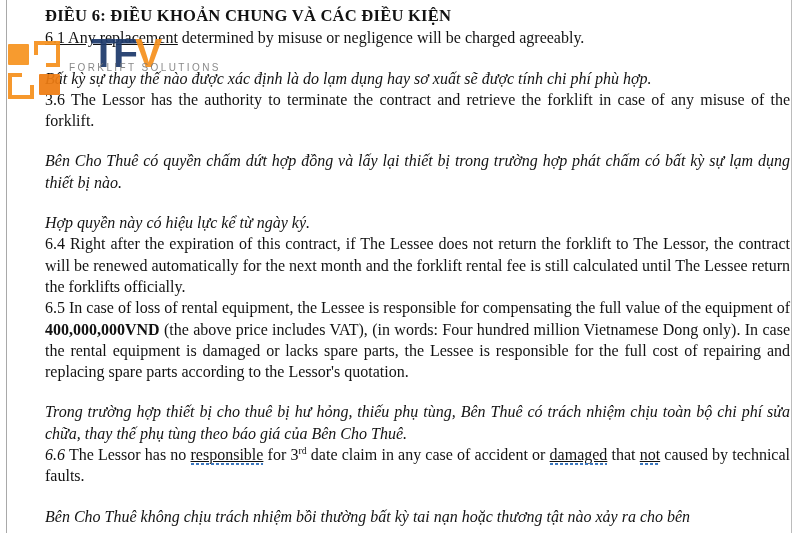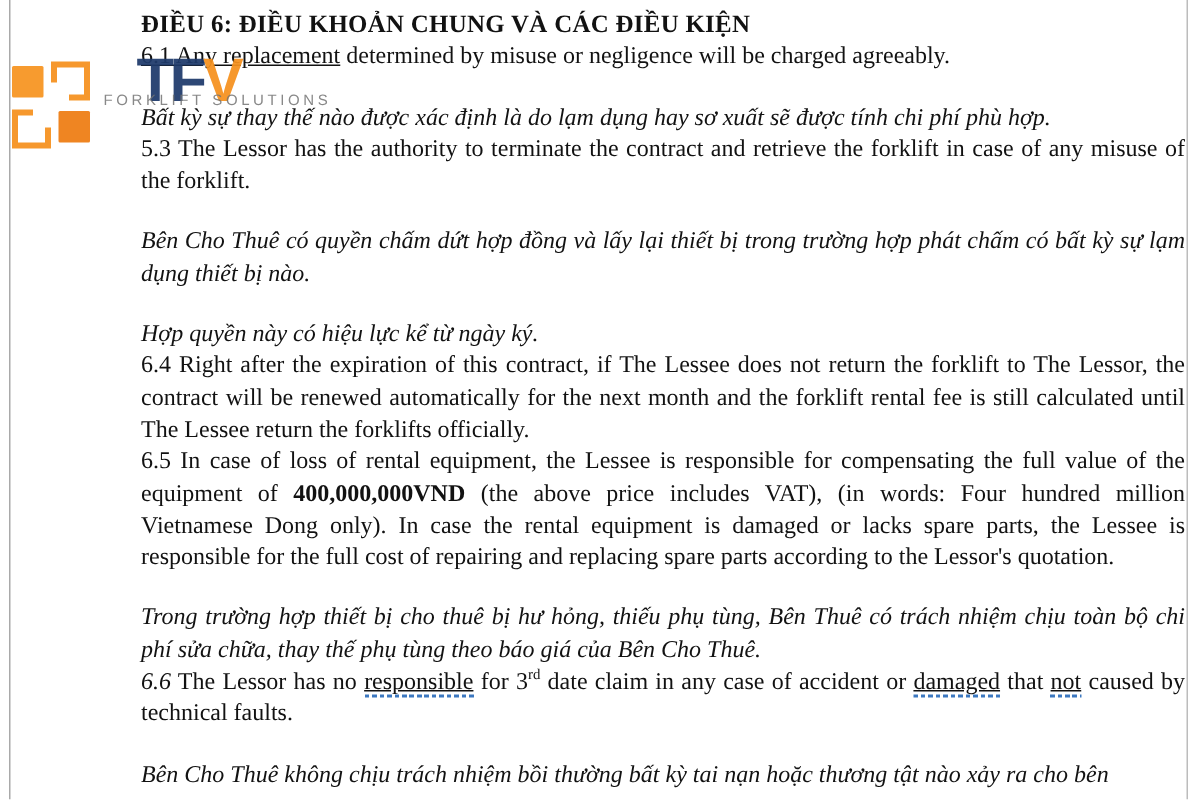--- a/index.html
+++ b/index.html
@@ -3,21 +3,21 @@
 <meta charset="utf-8">
 <style>
   html,body{margin:0;padding:0;}
   body{
     width:800px;height:533px;overflow:hidden;position:relative;
     background:#ffffff;color:#121212;
     font-family:"Liberation Serif", serif;
   }
   .page{
     position:absolute;left:0;top:0;right:0;bottom:0;
-    padding:5px 10px 0 94px;
+    padding:5px 10px 0 45px;
     font-size:16px;line-height:21.3px;
     text-align:justify;
     z-index:1;
   }
   .title{
     font-size:16.6px;font-weight:bold;margin:0 0 1px 0;text-align:left;
     letter-spacing:.2px;
   }
   p{margin:0;}
   .vi{font-style:italic;margin-top:19px;}
@@ -58,21 +58,21 @@
 <div class="border-left"></div>
 <div class="border-right"></div>
 
 <main class="page">
   <h1 class="title">ĐIỀU 6: ĐIỀU KHOẢN CHUNG VÀ CÁC ĐIỀU KIỆN</h1>
 
   <p><span class="u">6.1 Any replacement</span><span> determined by misuse or negligence will be charged agreeably.</span></p>
 
   <p class="vi">Bất kỳ sự thay thế nào được xác định là do lạm dụng hay sơ xuất sẽ được tính chi phí phù hợp.</p>
 
-  <p>5.3 The Lessor has the authority to terminate the contract and retrieve the forklift  in case of any misuse of the forklift.</p>
+  <p>3.6 The Lessor has the authority to terminate the contract and retrieve the forklift  in case of any misuse of the forklift.</p>
 
   <p class="vi">Bên Cho Thuê có quyền chấm dứt hợp đồng và lấy lại thiết bị trong trường hợp phát chấm có bất kỳ sự lạm dụng thiết bị nào.</p>
 
 
   <p class="vi">Hợp quyền này có hiệu lực kể từ ngày ký.</p>
 
   <p>6.4 Right after the expiration of this contract, if The Lessee does not return the forklift to The Lessor, the contract will be renewed automatically for the next month and the forklift rental fee is still calculated until The Lessee return the forklifts officially.</p>
 
 
   <p><span>6.5 In case of loss of rental equipment, the Lessee is responsible for compensating the full value of the equipment of </span><b class="amt">400,000,000VND</b><span> (the above price includes VAT), (in words: Four hundred million Vietnamese Dong only). In case the rental equipment is damaged or lacks spare parts, the Lessee is responsible for the full cost of repairing and replacing spare parts according to the Lessor's quotation.</span></p>

